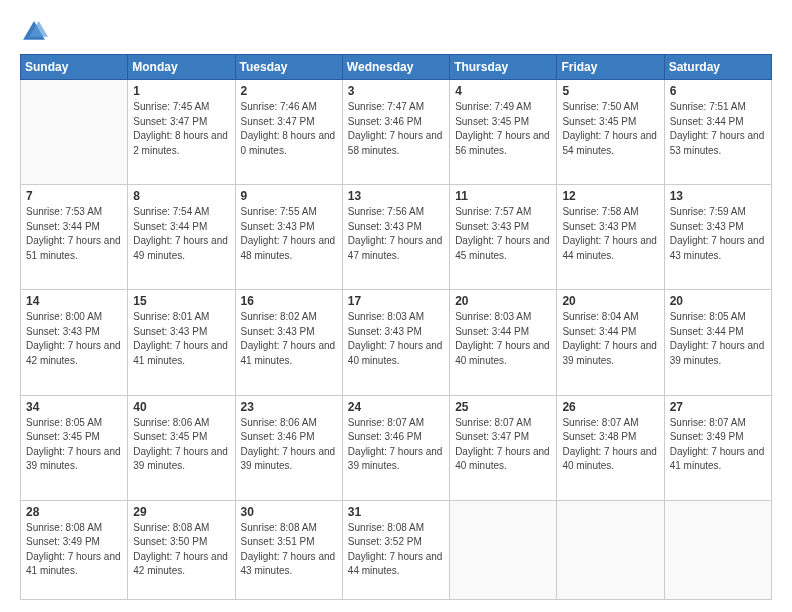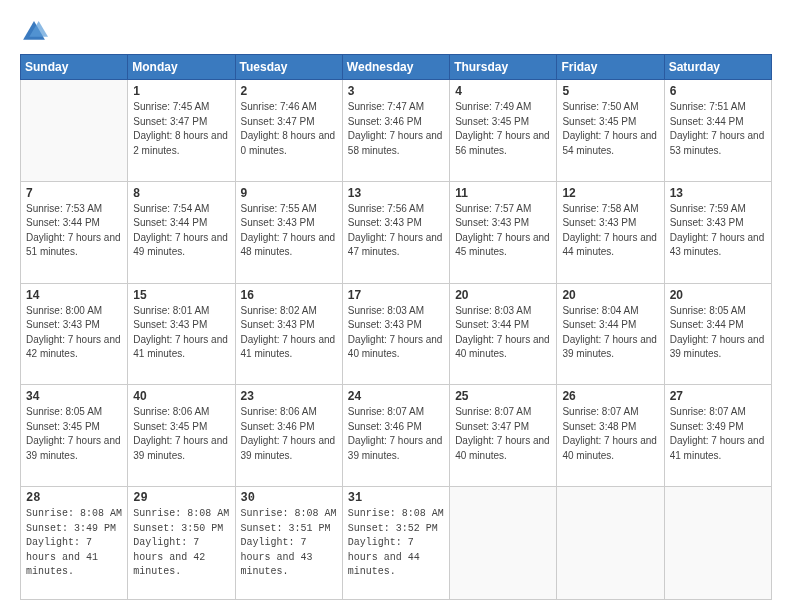--- a/index.html
+++ b/index.html
@@ -87,21 +87,20 @@
     .day-info {
       font-size: 10px;
       color: #444;
       line-height: 1.45;
     }
     .empty-cell {
       background: #f9f9f9;
     }
     .last-row td {
       height: 78px;
-      font-family: Liberation Mono, monospace;
     }
   </style>
 </head>
 <body>
 
 <div class="page">
   <div class="header">
     <div class="logo">
       <svg class="logo-icon" viewBox="0 0 36 36">
         <polygon points="18,4 32,28 4,28" fill="#3a7abf"></polygon>

